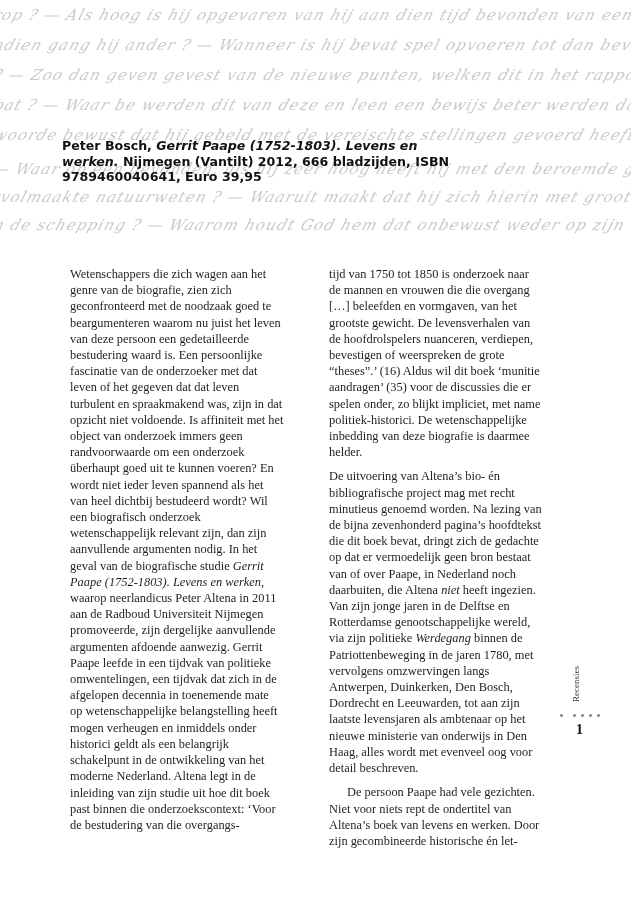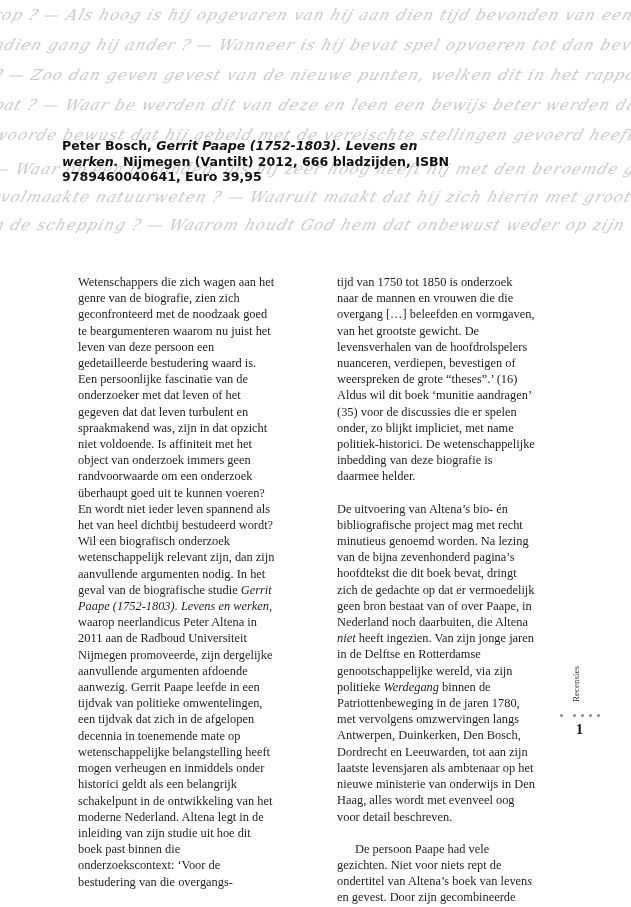--- a/index.html
+++ b/index.html
@@ -22,21 +22,21 @@
     font-size: 12.6px; line-height: 15.5px; color: #111;
   }
   .citation .it { font-style: italic; }
   .column {
     position: absolute; top: 258px; width: 230px;
     font-family: "Liberation Serif", serif; font-size: 12.4px; line-height: 16.2px;
     color: #1e1e1e;
   }
   .col-left { left: 62px; }
   .col-right { left: 321px; }
-  .column p { margin: 16px; }
+  .column p { margin: 8px; }
   .column .indent { text-indent: 18px; }
   .column em { font-style: italic; }
   .section-label {
     position: absolute; left: 571px; top: 652px; width: 14px; height: 50px;
     font-family: "Liberation Serif", serif; font-size: 9px; color: #333;
     writing-mode: vertical-rl; transform: rotate(180deg); text-align: left;
   }
   .dots {
     position: absolute; left: 560px; top: 714px; display: flex; gap: 5px;
   }
@@ -65,21 +65,21 @@
   <span>Peter Bosch, </span><span class="it">Gerrit Paape (1752-1803). Levens en werken.</span><span> Nijmegen (Vantilt) 2012, 666 bladzijden, ISBN 9789460040641, Euro 39,95</span>
 </div>
 
 <div class="column col-left">
   <p><span>Wetenschappers die zich wagen aan het genre van de biografie, zien zich geconfronteerd met de noodzaak goed te beargumenteren waarom nu juist het leven van deze persoon een gedetailleerde bestudering waard is. Een persoonlijke fascinatie van de onderzoeker met dat leven of het gegeven dat dat leven turbulent en spraakmakend was, zijn in dat opzicht niet voldoende. Is affiniteit met het object van onderzoek immers geen randvoorwaarde om een onderzoek überhaupt goed uit te kunnen voeren? En wordt niet ieder leven spannend als het van heel dichtbij bestudeerd wordt? Wil een biografisch onderzoek wetenschappelijk relevant zijn, dan zijn aanvullende argumenten nodig. In het geval van de biografische studie </span><em>Gerrit Paape (1752-1803). Levens en werken</em><span>, waarop neerlandicus Peter Altena in 2011 aan de Radboud Universiteit Nijmegen promoveerde, zijn dergelijke aanvullende argumenten afdoende aanwezig. Gerrit Paape leefde in een tijdvak van politieke omwentelingen, een tijdvak dat zich in de afgelopen decennia in toenemende mate op wetenschappelijke belangstelling heeft mogen verheugen en inmiddels onder historici geldt als een belangrijk schakelpunt in de ontwikkeling van het moderne Nederland. Altena legt in de inleiding van zijn studie uit hoe dit boek past binnen die onderzoekscontext: ‘Voor de bestudering van die overgangs-</span></p>
 </div>
 
 <div class="column col-right">
   <p>tijd van 1750 tot 1850 is onderzoek naar de mannen en vrouwen die die overgang […] beleefden en vormgaven, van het grootste gewicht. De levensverhalen van de hoofdrolspelers nuanceren, verdiepen, bevestigen of weerspreken de grote “theses”.’ (16) Aldus wil dit boek ‘munitie aandragen’ (35) voor de discussies die er spelen onder, zo blijkt impliciet, met name politiek-historici. De wetenschappelijke inbedding van deze biografie is daarmee helder.</p>
   <p><span>De uitvoering van Altena’s bio- én bibliografische project mag met recht minutieus genoemd worden. Na lezing van de bijna zevenhonderd pagina’s hoofdtekst die dit boek bevat, dringt zich de gedachte op dat er vermoedelijk geen bron bestaat van of over Paape, in Nederland noch daarbuiten, die Altena </span><em>niet</em><span> heeft ingezien. Van zijn jonge jaren in de Delftse en Rotterdamse genootschappelijke wereld, via zijn politieke </span><em>Werdegang</em><span> binnen de Patriottenbeweging in de jaren 1780, met vervolgens omzwervingen langs Antwerpen, Duinkerken, Den Bosch, Dordrecht en Leeuwarden, tot aan zijn laatste levensjaren als ambtenaar op het nieuwe ministerie van onderwijs in Den Haag, alles wordt met evenveel oog voor detail beschreven.</span></p>
-  <p class="indent"><span>De persoon Paape had vele gezichten. Niet voor niets rept de ondertitel van Altena’s boek van leven</span><em>s</em><span> en gevest. Door zijn gecombineerde historische én let-</span></p>
+  <p class="indent"><span>De persoon Paape had vele gezichten. Niet voor niets rept de ondertitel van Altena’s boek van leven</span><em>s</em><span> en werken. Door zijn gecombineerde historische én let-</span></p>
 </div>
 
 <div class="section-label">Recensies</div>
 <div class="dots">
   <span class="dot first"></span>
   <span class="dot"></span>
   <span class="dot"></span>
   <span class="dot"></span>
   <span class="dot"></span>
 </div>

